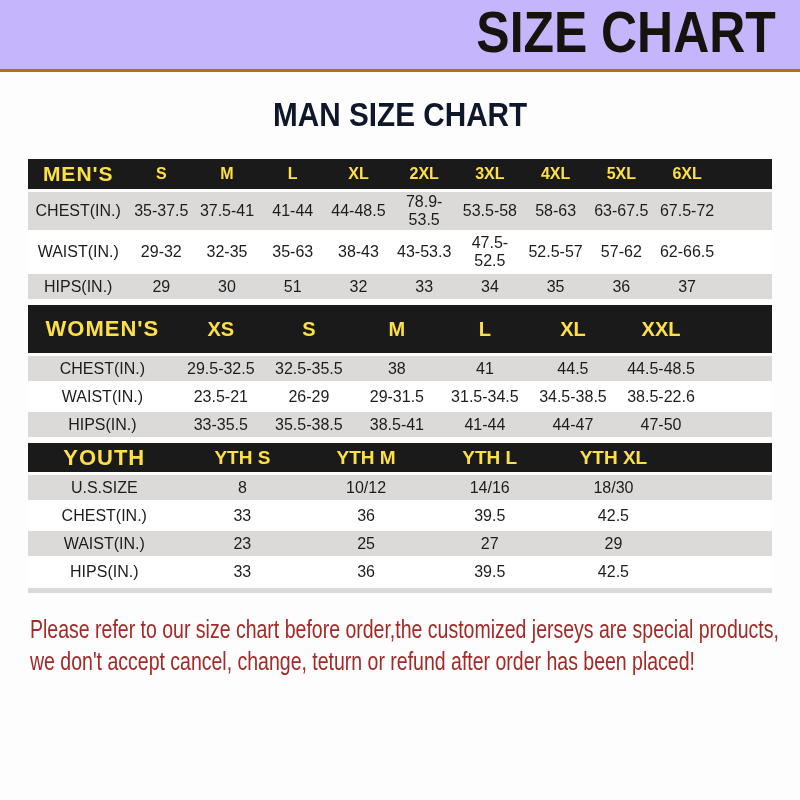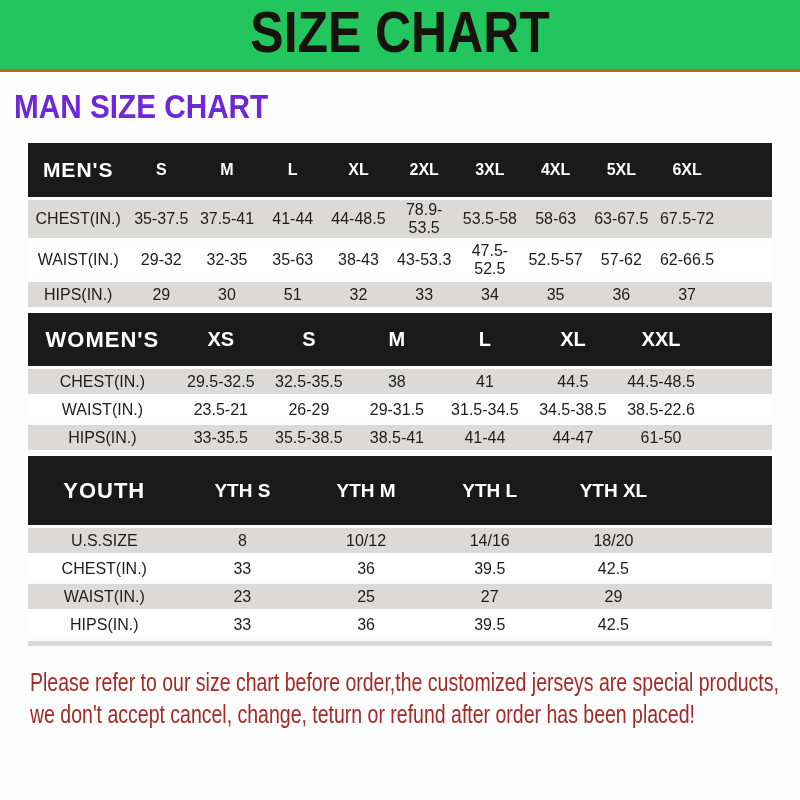--- a/index.html
+++ b/index.html
@@ -2,51 +2,51 @@
 <html><head>
 <meta charset="utf-8">
 <style>
   html,body{margin:0;padding:0;}
   body{
     width:800px;height:800px;background:#fdfdfd;overflow:hidden;
     font-family:"Liberation Sans",sans-serif;position:relative;
   }
   
   .banner{
-    height:69px;background:#22c55e;border-bottom:3px solid #c06a15;
-    display:flex;align-items:center;justify-content:center;
+    height:69px;background:#c4b5fd;border-bottom:3px solid #c06a15;
+    display:flex;align-items:center;justify-content:flex-end;
   }
   .banner-title{
     font-size:58px;font-weight:bold;color:#16120e;line-height:1;
     display:inline-block;transform:scaleX(0.86);letter-spacing:0px;
     padding-bottom:6px;
   }
   
   .section{text-align:center;}
   .sec-heading{
-    margin:0;text-align:left;font-weight:bold;color:#6d28d9;
+    margin:8px;text-align:center;font-weight:bold;color:#0f172a;
     font-size:33px;line-height:1;
   }
   .sec-heading > span{display:inline-block;transform:scaleX(0.9);}
   #sec-0 .sec-heading{padding-top:18px;padding-bottom:17px;}
   #sec-1 .sec-heading{padding-top:14px;padding-bottom:18px;}
   #sec-2 .sec-heading{padding-top:40px;padding-bottom:16px;}
   
   table{
     width:744px;margin:0 auto;table-layout:fixed;
     border-collapse:separate;border-spacing:0 3px;
   }
   thead th{
-    background:#1a1a1a;color:#ffffff;font-weight:bold;
-    text-align:center;vertical-align:middle;padding:12px;
+    background:#1a1a1a;color:#fde047;font-weight:bold;
+    text-align:center;vertical-align:middle;padding:0;
   }
   th.row-head{letter-spacing:1px;}
   .tbl-0 thead th{height:30px;font-size:16px;}
-  .tbl-1 thead th{height:29px;font-size:20px;}
-  .tbl-2 thead th{height:45px;font-size:19px;}
+  .tbl-1 thead th{height:48px;font-size:20px;}
+  .tbl-2 thead th{height:29px;font-size:19px;}
   .tbl-0 th.row-head{font-size:21px;}
   .tbl-1 th.row-head{font-size:22px;}
   .tbl-2 th.row-head{font-size:22px;}
   tbody td{
     background:#ffffff;color:#1d1d1d;font-size:16px;text-align:center;
     vertical-align:middle;height:23px;padding:1px 0;
   }
   tbody tr:nth-child(odd) td{background:#dbdad8;}
   
   .tbl-0 col.col-label{width:13.5%}.tbl-0 col.col-filler{width:7%}
@@ -188,21 +188,21 @@
           <td>38.5-22.6</td>
           <td></td>
         </tr>
         <tr>
           <td>HIPS(IN.)</td>
           <td>33-35.5</td>
           <td>35.5-38.5</td>
           <td>38.5-41</td>
           <td>41-44</td>
           <td>44-47</td>
-          <td>61-50</td>
+          <td>47-50</td>
           <td></td>
         </tr>
       </tbody>
     </table>
 </section>
 
 <section class="section" id="sec-2">
   <table class="tbl-2">
       <colgroup>
         <col class="col-label">
@@ -221,21 +221,21 @@
           <th>YTH XL</th>
           <th></th>
         </tr>
       </thead>
       <tbody>
         <tr>
           <td>U.S.SIZE</td>
           <td>8</td>
           <td>10/12</td>
           <td>14/16</td>
-          <td>18/20</td>
+          <td>18/30</td>
           <td></td>
         </tr>
         <tr>
           <td>CHEST(IN.)</td>
           <td>33</td>
           <td>36</td>
           <td>39.5</td>
           <td>42.5</td>
           <td></td>
         </tr>

